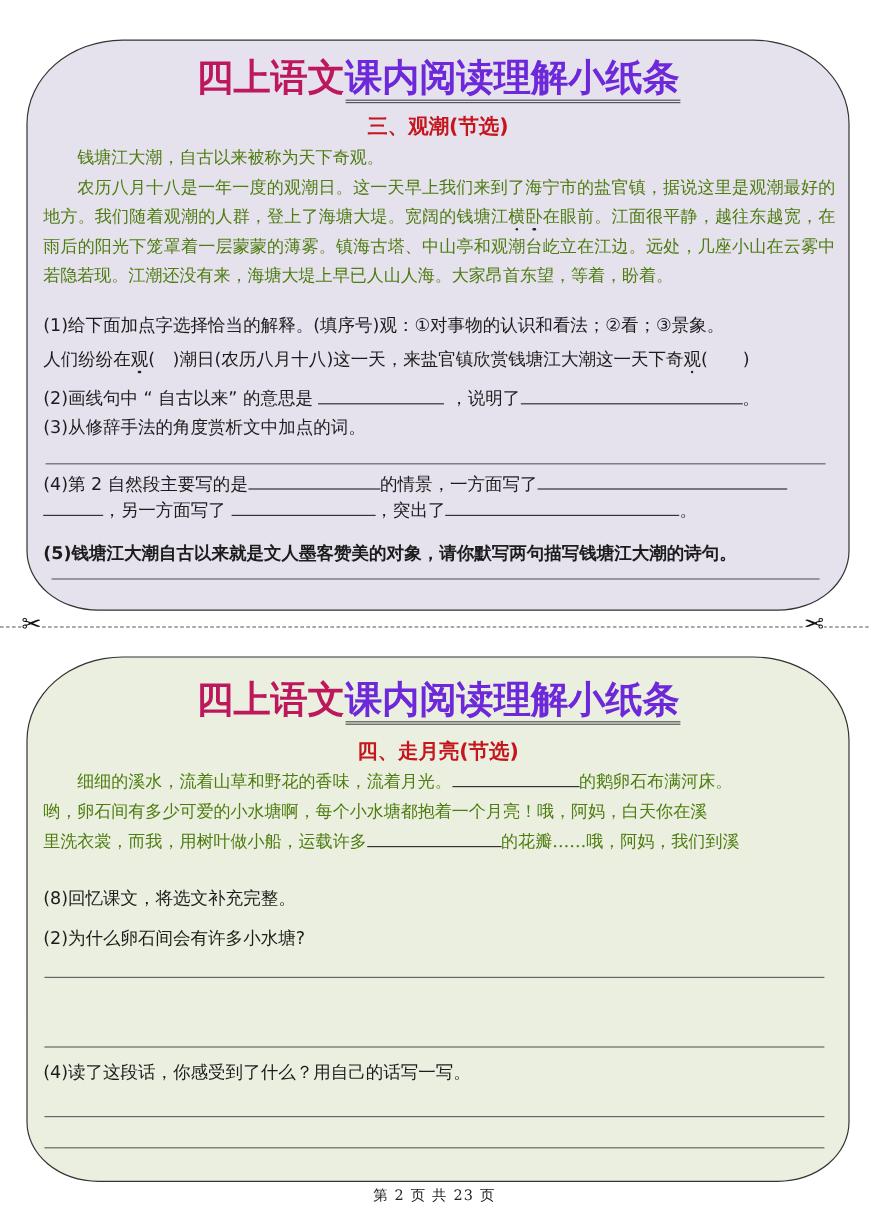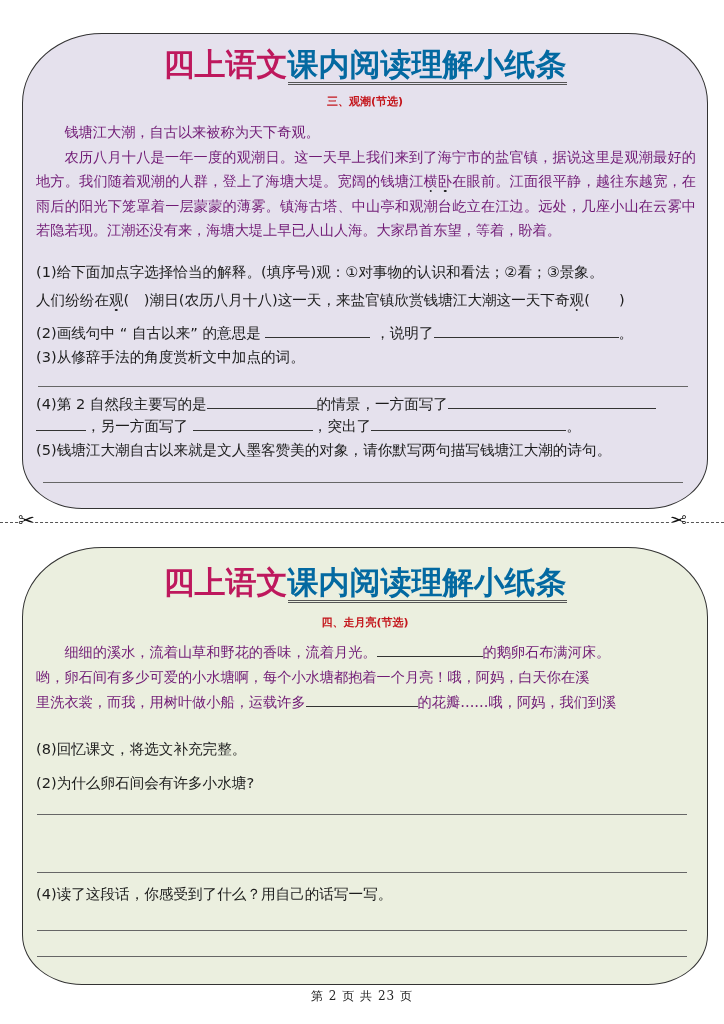--- a/index.html
+++ b/index.html
@@ -21,41 +21,41 @@
     position: absolute;
     left: 0; right: 0;
     text-align: center;
     font-size: 31px;
     font-weight: bold;
     letter-spacing: 0px;
     white-space: nowrap;
   }
   .title .black { color: #be185d; }
   .title .red {
-    color: #0369a1;
+    color: #6d28d9;
     border-bottom: 3px double #555;
     padding-bottom: 0px;
   }
   .subtitle {
     position: absolute;
     left: 0; right: 0;
     text-align: center;
-    font-size: 11px;
+    font-size: 17px;
     font-weight: bold;
     color: #c4161c;
   }
 
   .passage {
     position: absolute;
     left: 13px;
     width: 660px;
     font-family: "DejaVu Serif", "Liberation Serif", serif;
     font-size: 14.2px;
     line-height: 24.5px;
-    color: #701a75;
+    color: #4d7c0f;
     text-align: justify;
   }
   .passage p { text-indent: 2em; }
   .dot { position: relative; }
   .dot::after {
     content: "";
     position: absolute;
     left: 50%;
     bottom: -3px;
     width: 2.5px; height: 2.5px;
@@ -125,21 +125,21 @@
 
   <div class="q" style="top:228px;">(1)给下面加点字选择恰当的解释。(填序号)观：①对事物的认识和看法；②看；③景象。</div>
   <div class="q" style="top:256px;"><span>人们纷纷在</span><span class="dot">观</span><span>(　)潮日(农历八月十八)这一天，来盐官镇欣赏钱塘江大潮这一天下奇</span><span class="dot">观</span><span>(　　)</span></div>
 
   <div class="q" style="top:289px;"><span>(2)画线句中 “ 自古以来” 的意思是</span> <span class="blank" style="width:105px;"></span> <span>，说明了</span><span class="blank" style="width:185px;"></span><span>。</span></div>
   <div class="q" style="top:313px;">(3)从修辞手法的角度赏析文中加点的词。</div>
   <div class="rule" style="top:352px; left:15px; width:650px;"></div>
 
   <div class="q" style="top:360px;"><span>(4)第 2 自然段主要写的是</span><span class="blank" style="width:110px;"></span><span>的情景，一方面写了</span><span class="blank" style="width:208px;"></span></div>
   <div class="q" style="top:382px;"><span class="blank" style="width:50px;"></span><span>，另一方面写了</span> <span class="blank" style="width:120px;"></span><span>，突出了</span><span class="blank" style="width:195px;"></span><span>。</span></div>
-  <div class="q" style="top:406px;">(5)钱塘江大潮自古以来就是文人墨客赞美的对象，请你默写两句描写钱塘江大潮的诗句。</div>
+  <div class="q" style="top:418px;font-weight:bold;">(5)钱塘江大潮自古以来就是文人墨客赞美的对象，请你默写两句描写钱塘江大潮的诗句。</div>
   <div class="rule" style="top:448px; left:20px; width:640px;"></div>
 </div>
 
 <div class="cutline"></div>
 <span class="scissor" style="left:18px; top:510px;">✂</span>
 <span class="scissor" style="left:670px; top:510px; transform:scaleX(-1);">✂</span>
 
 <div class="card bottom">
   <div class="title" style="top:14px;">
     <span class="black">四上语文</span><span class="red">课内阅读理解小纸条</span>

